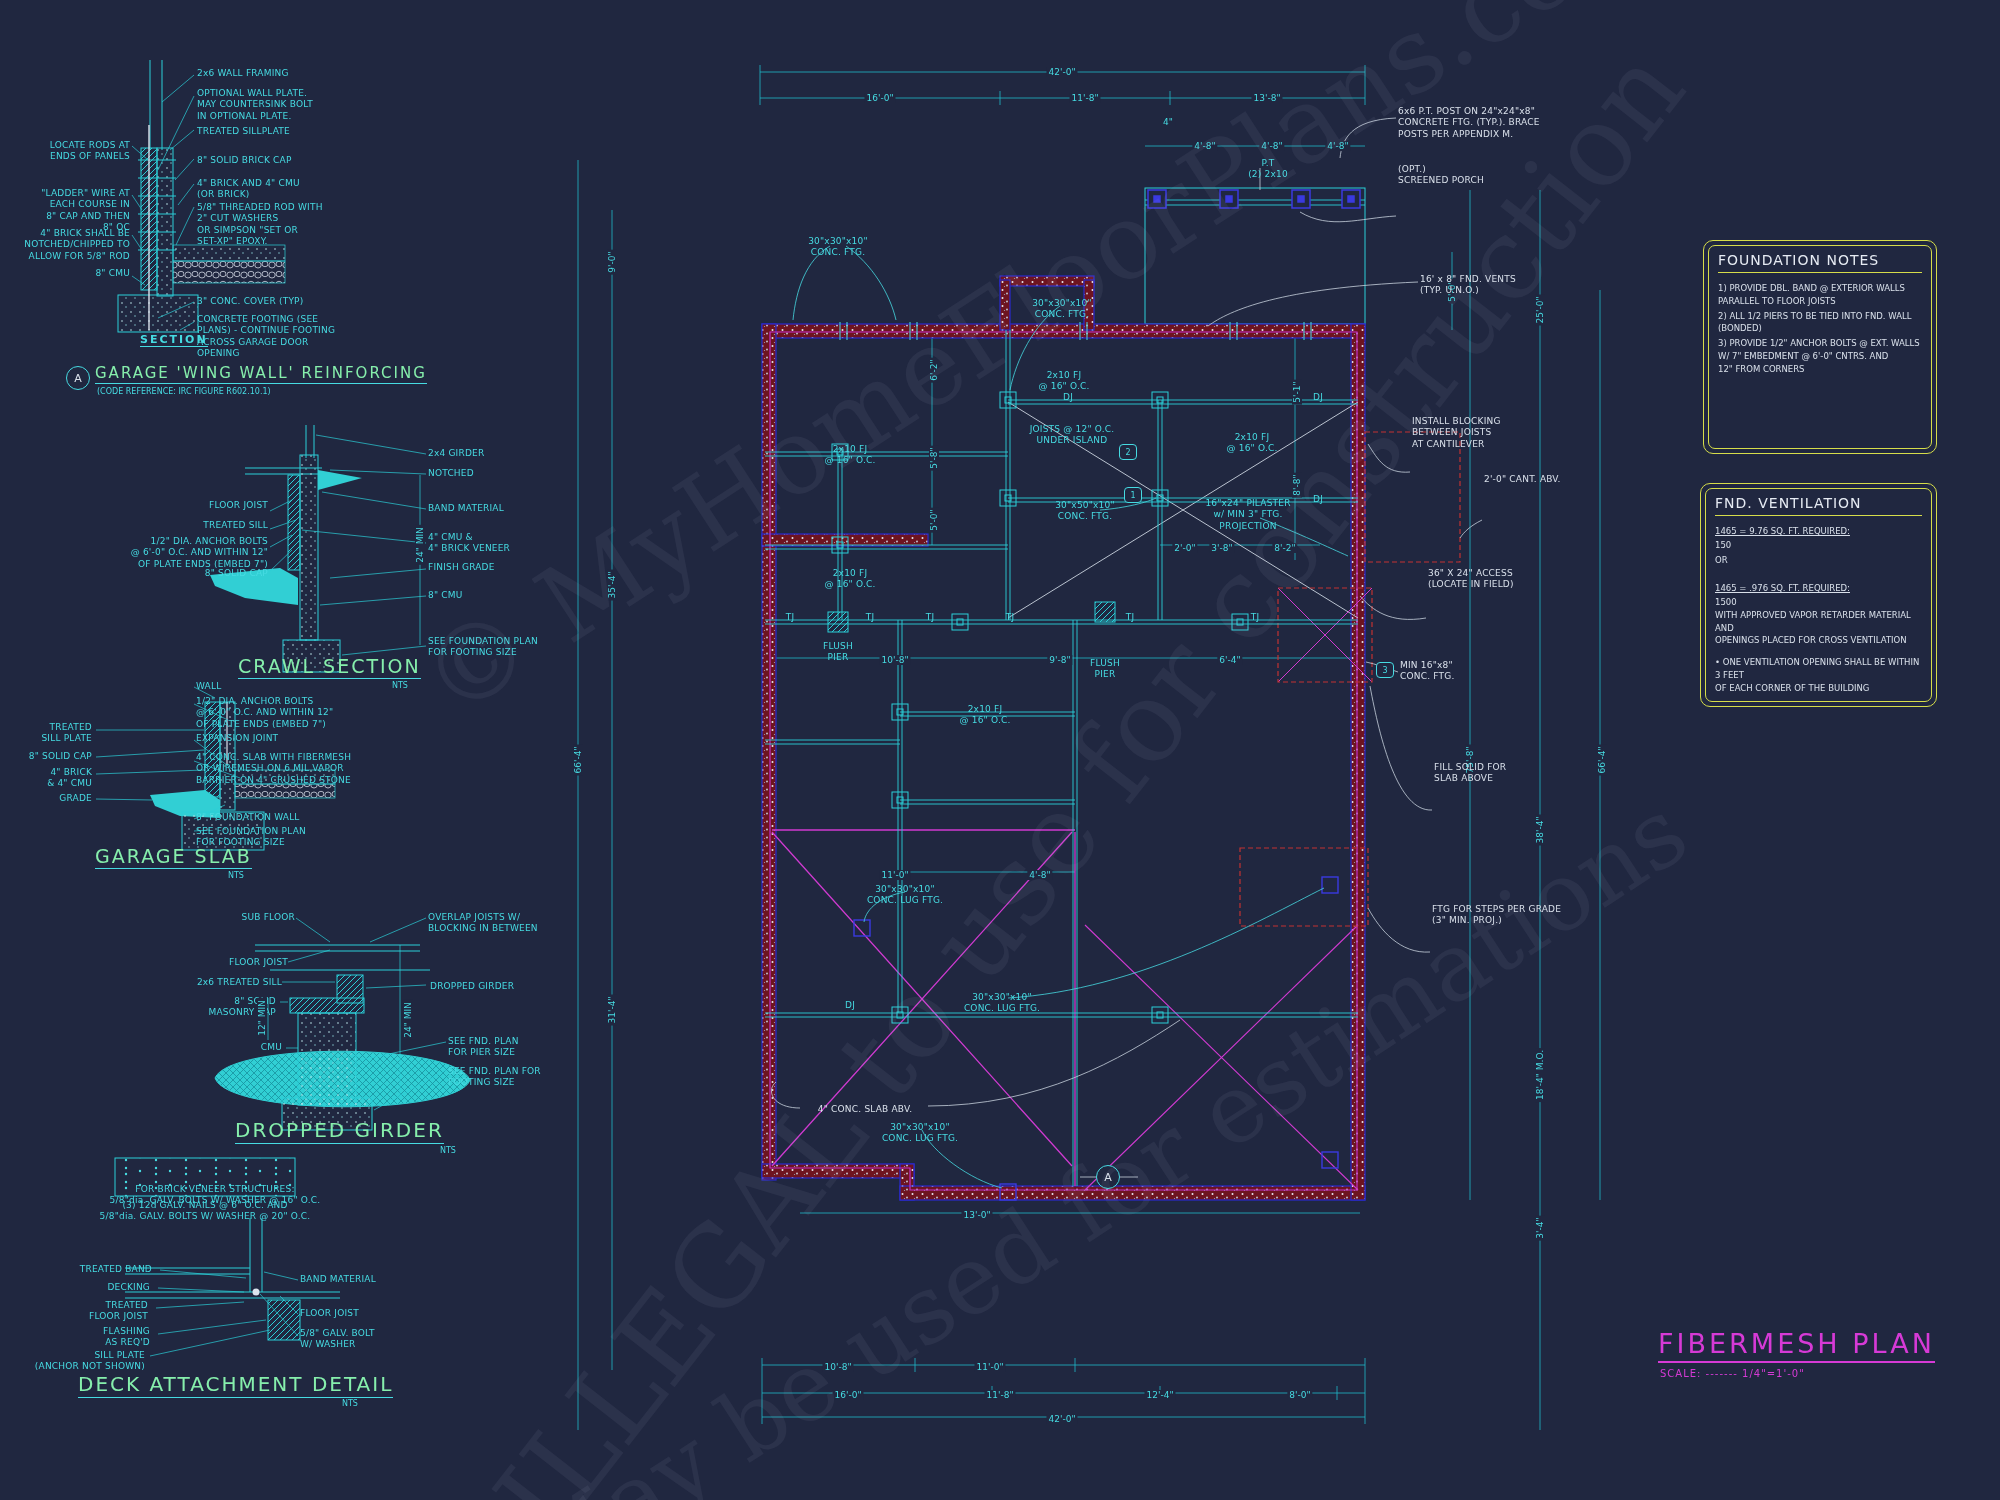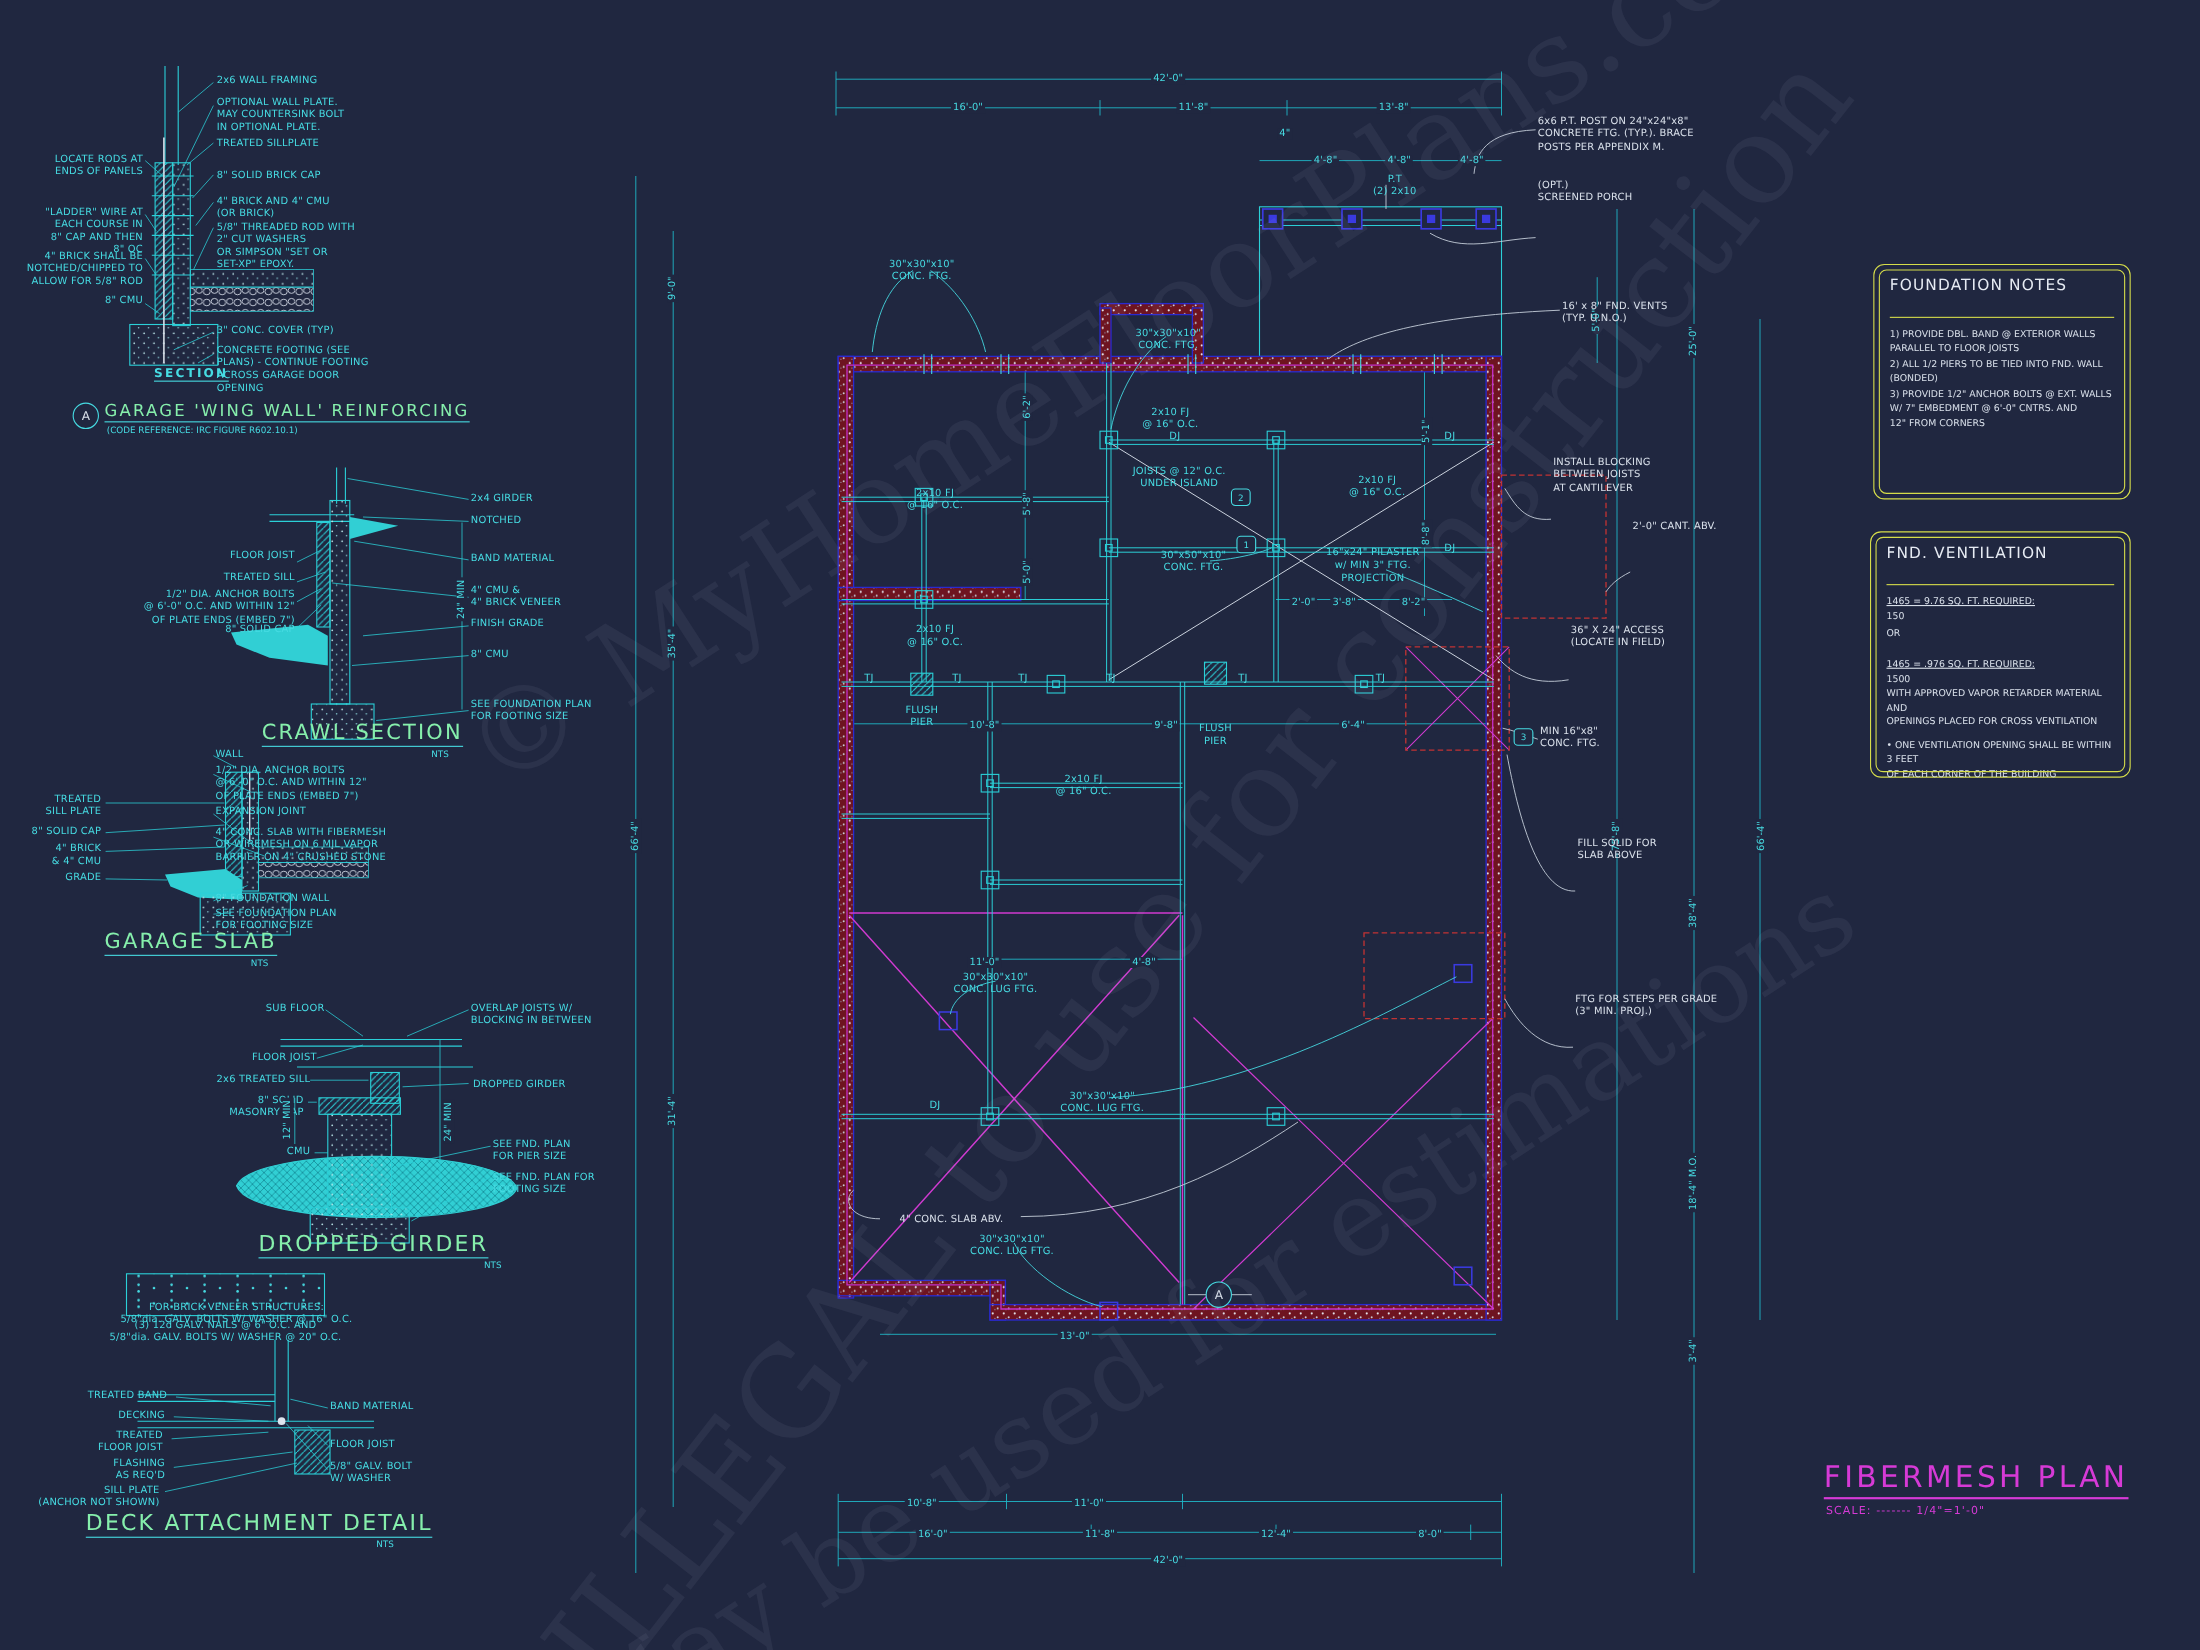--- a/index.html
+++ b/index.html
@@ -20,21 +20,21 @@
   .cmark{position:absolute;width:22px;height:22px;border:1.5px solid #46dbe2;border-radius:50%;
        transform:translate(-50%,-50%);color:#d9e0ea;font-size:11px;display:flex;align-items:center;
        justify-content:center;background:#202740;z-index:4;}
   .dt{position:absolute;color:#86efac;font-size:17px;letter-spacing:2px;border-bottom:1.5px solid #46dbe2;
       padding-bottom:1px;z-index:3;white-space:nowrap;}
   .nts{position:absolute;color:#46dbe2;font-size:8px;z-index:3;}
   .sec{position:absolute;color:#46dbe2;font-size:11px;letter-spacing:2px;border-bottom:1px solid #46dbe2;z-index:3;font-weight:bold;}
   .code{position:absolute;color:#46dbe2;font-size:8px;z-index:3;}
   .ybox{position:absolute;border:1.5px solid #d6dd4a;border-radius:10px;z-index:3;}
   .ybox::after{content:"";position:absolute;inset:4px;border:1px solid #d6dd4a;border-radius:7px;pointer-events:none;}
-  .ytitle{color:#e6ebf3;font-size:14px;letter-spacing:1px;margin:11px 14px 0;padding-bottom:20px;
+  .ytitle{color:#e6ebf3;font-size:14px;letter-spacing:1px;margin:11px 14px 0;padding-bottom:4px;
           border-bottom:1.5px solid #d6dd4a;}
   .ytext{color:#d9e0ea;font-size:8.5px;white-space:pre-line;margin:9px 14px 0;line-height:1.5;}
   .yu{text-decoration:underline;}
   .fptitle{position:absolute;color:#d63ad6;font-size:27px;letter-spacing:3px;border-bottom:2px solid #d63ad6;
            padding-bottom:2px;z-index:3;white-space:nowrap;}
   .fpscale{position:absolute;color:#d63ad6;font-size:10px;letter-spacing:1px;z-index:3;}
   .wm{position:absolute;font-family:"DejaVu Serif",serif;color:rgba(195,205,230,0.07);white-space:nowrap;
       pointer-events:none;z-index:6;}
 </style>
 </head>

